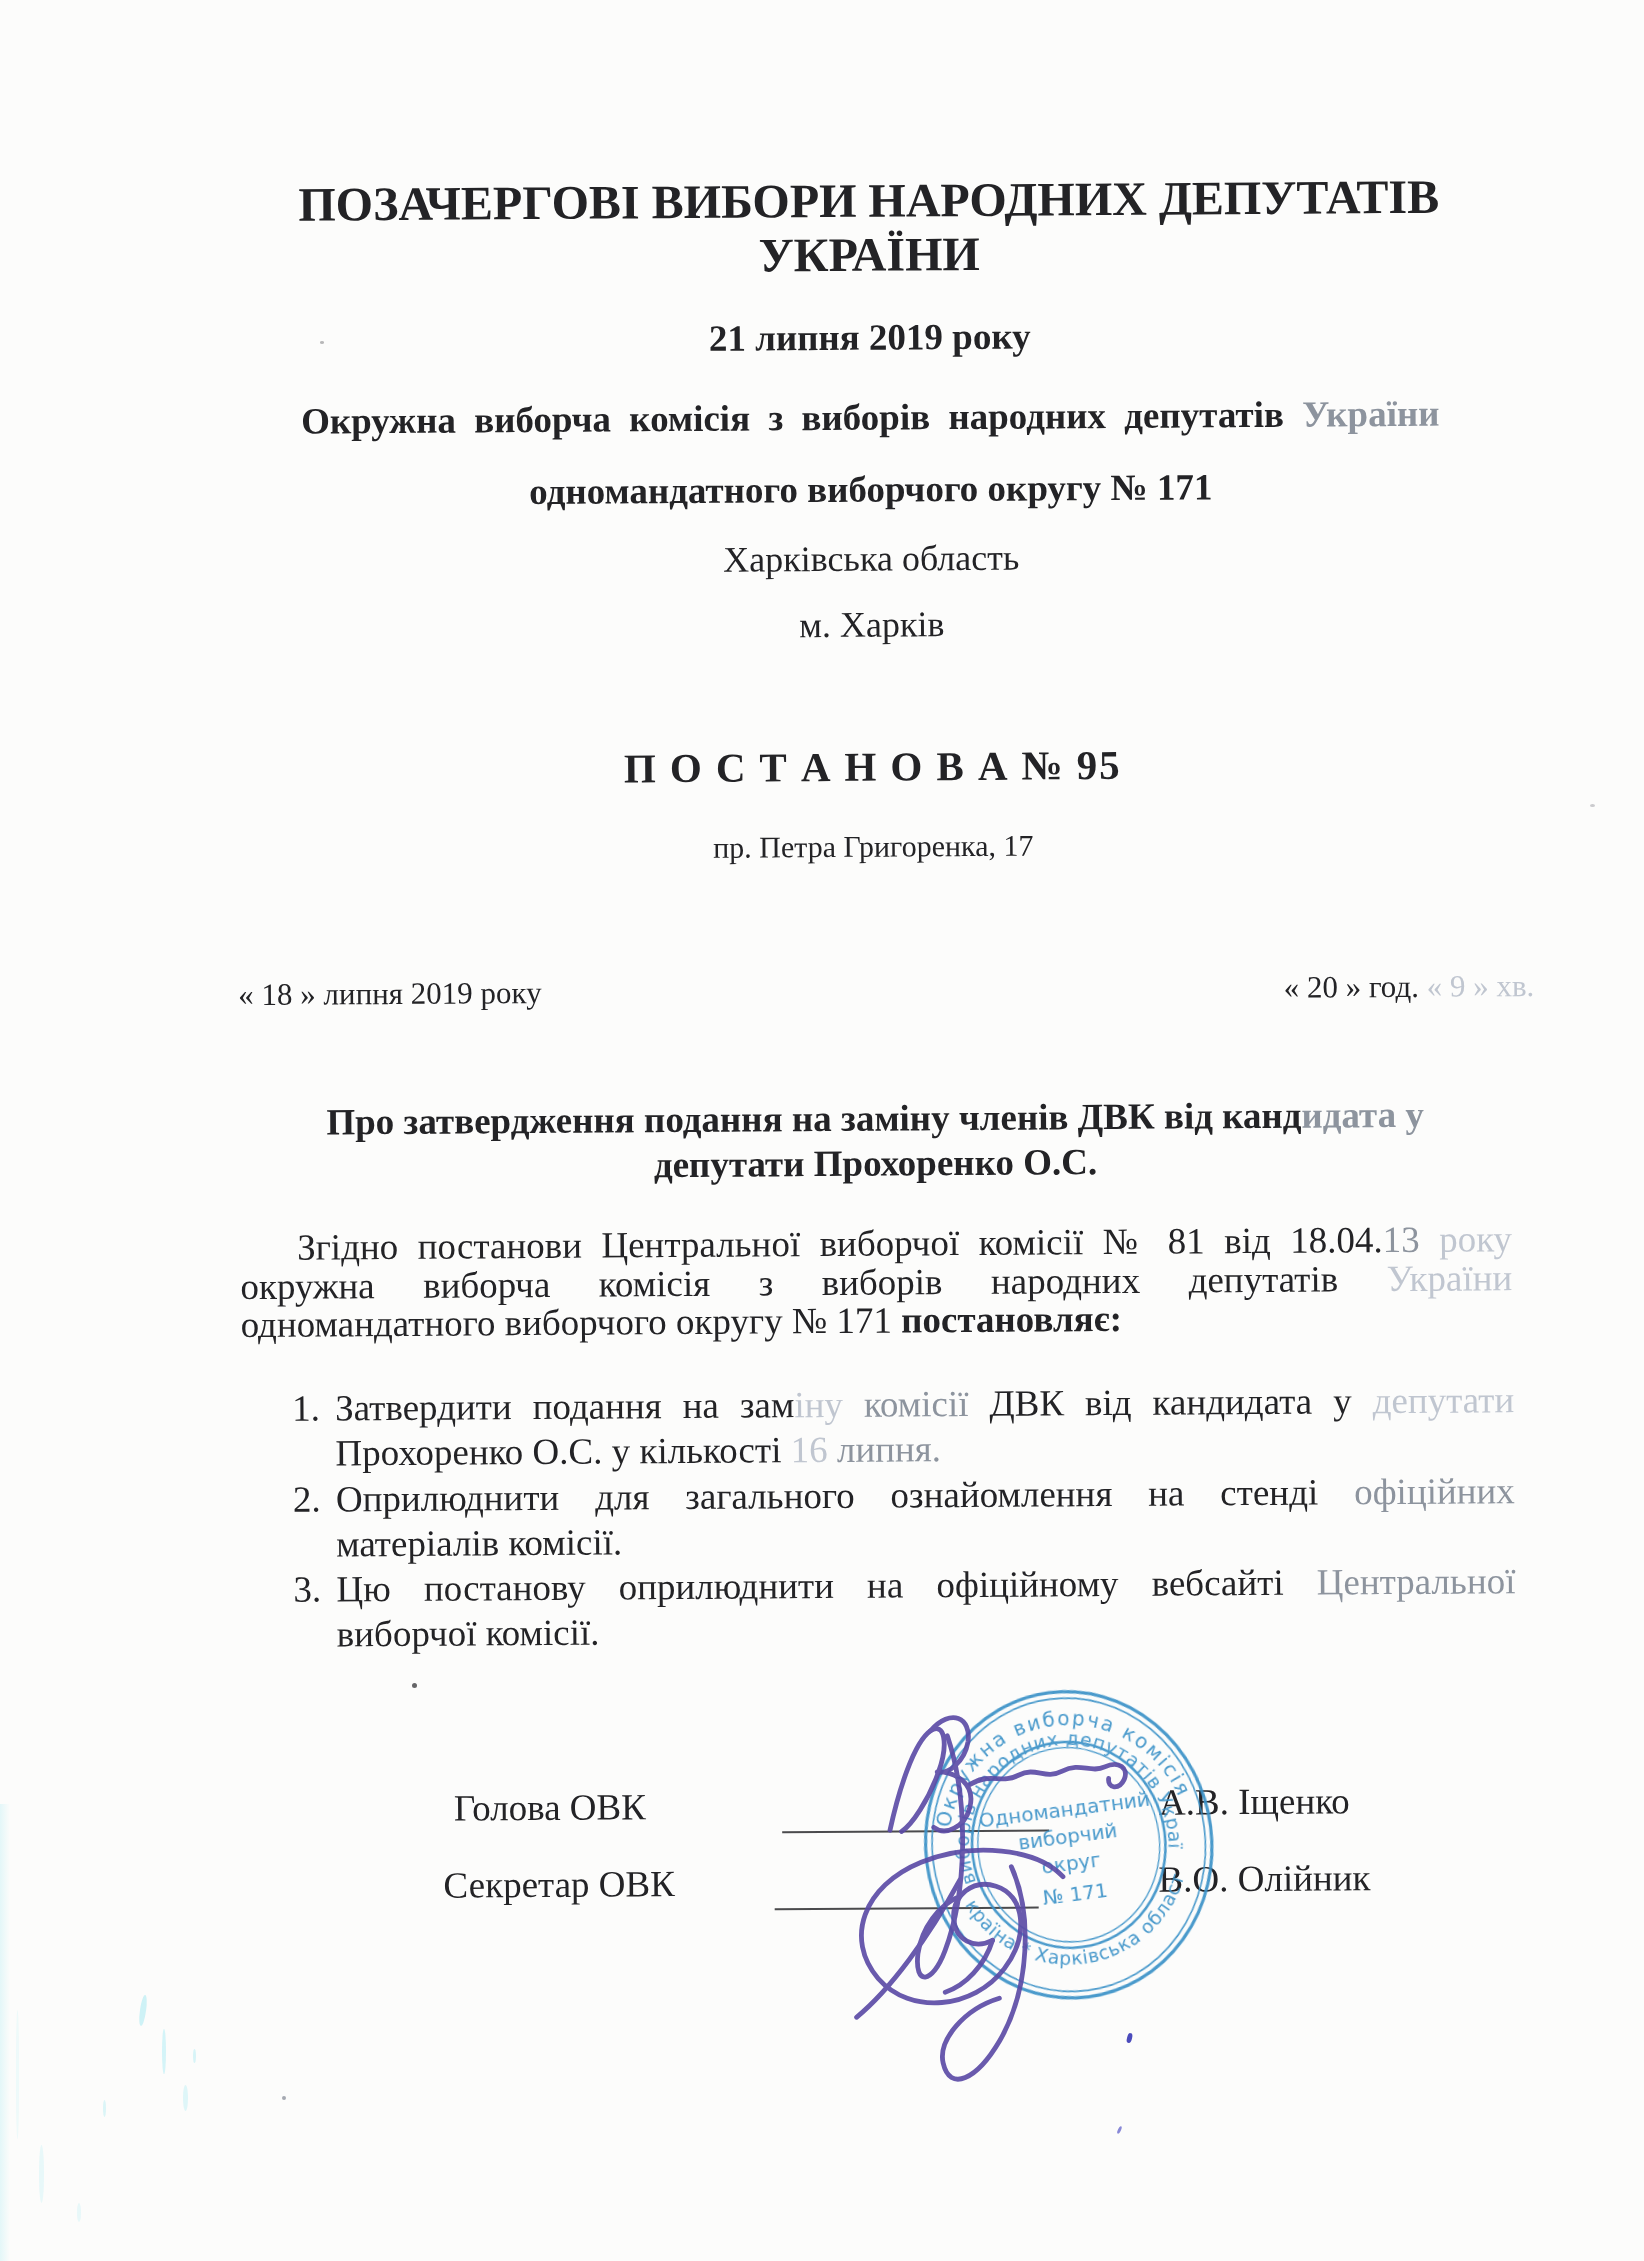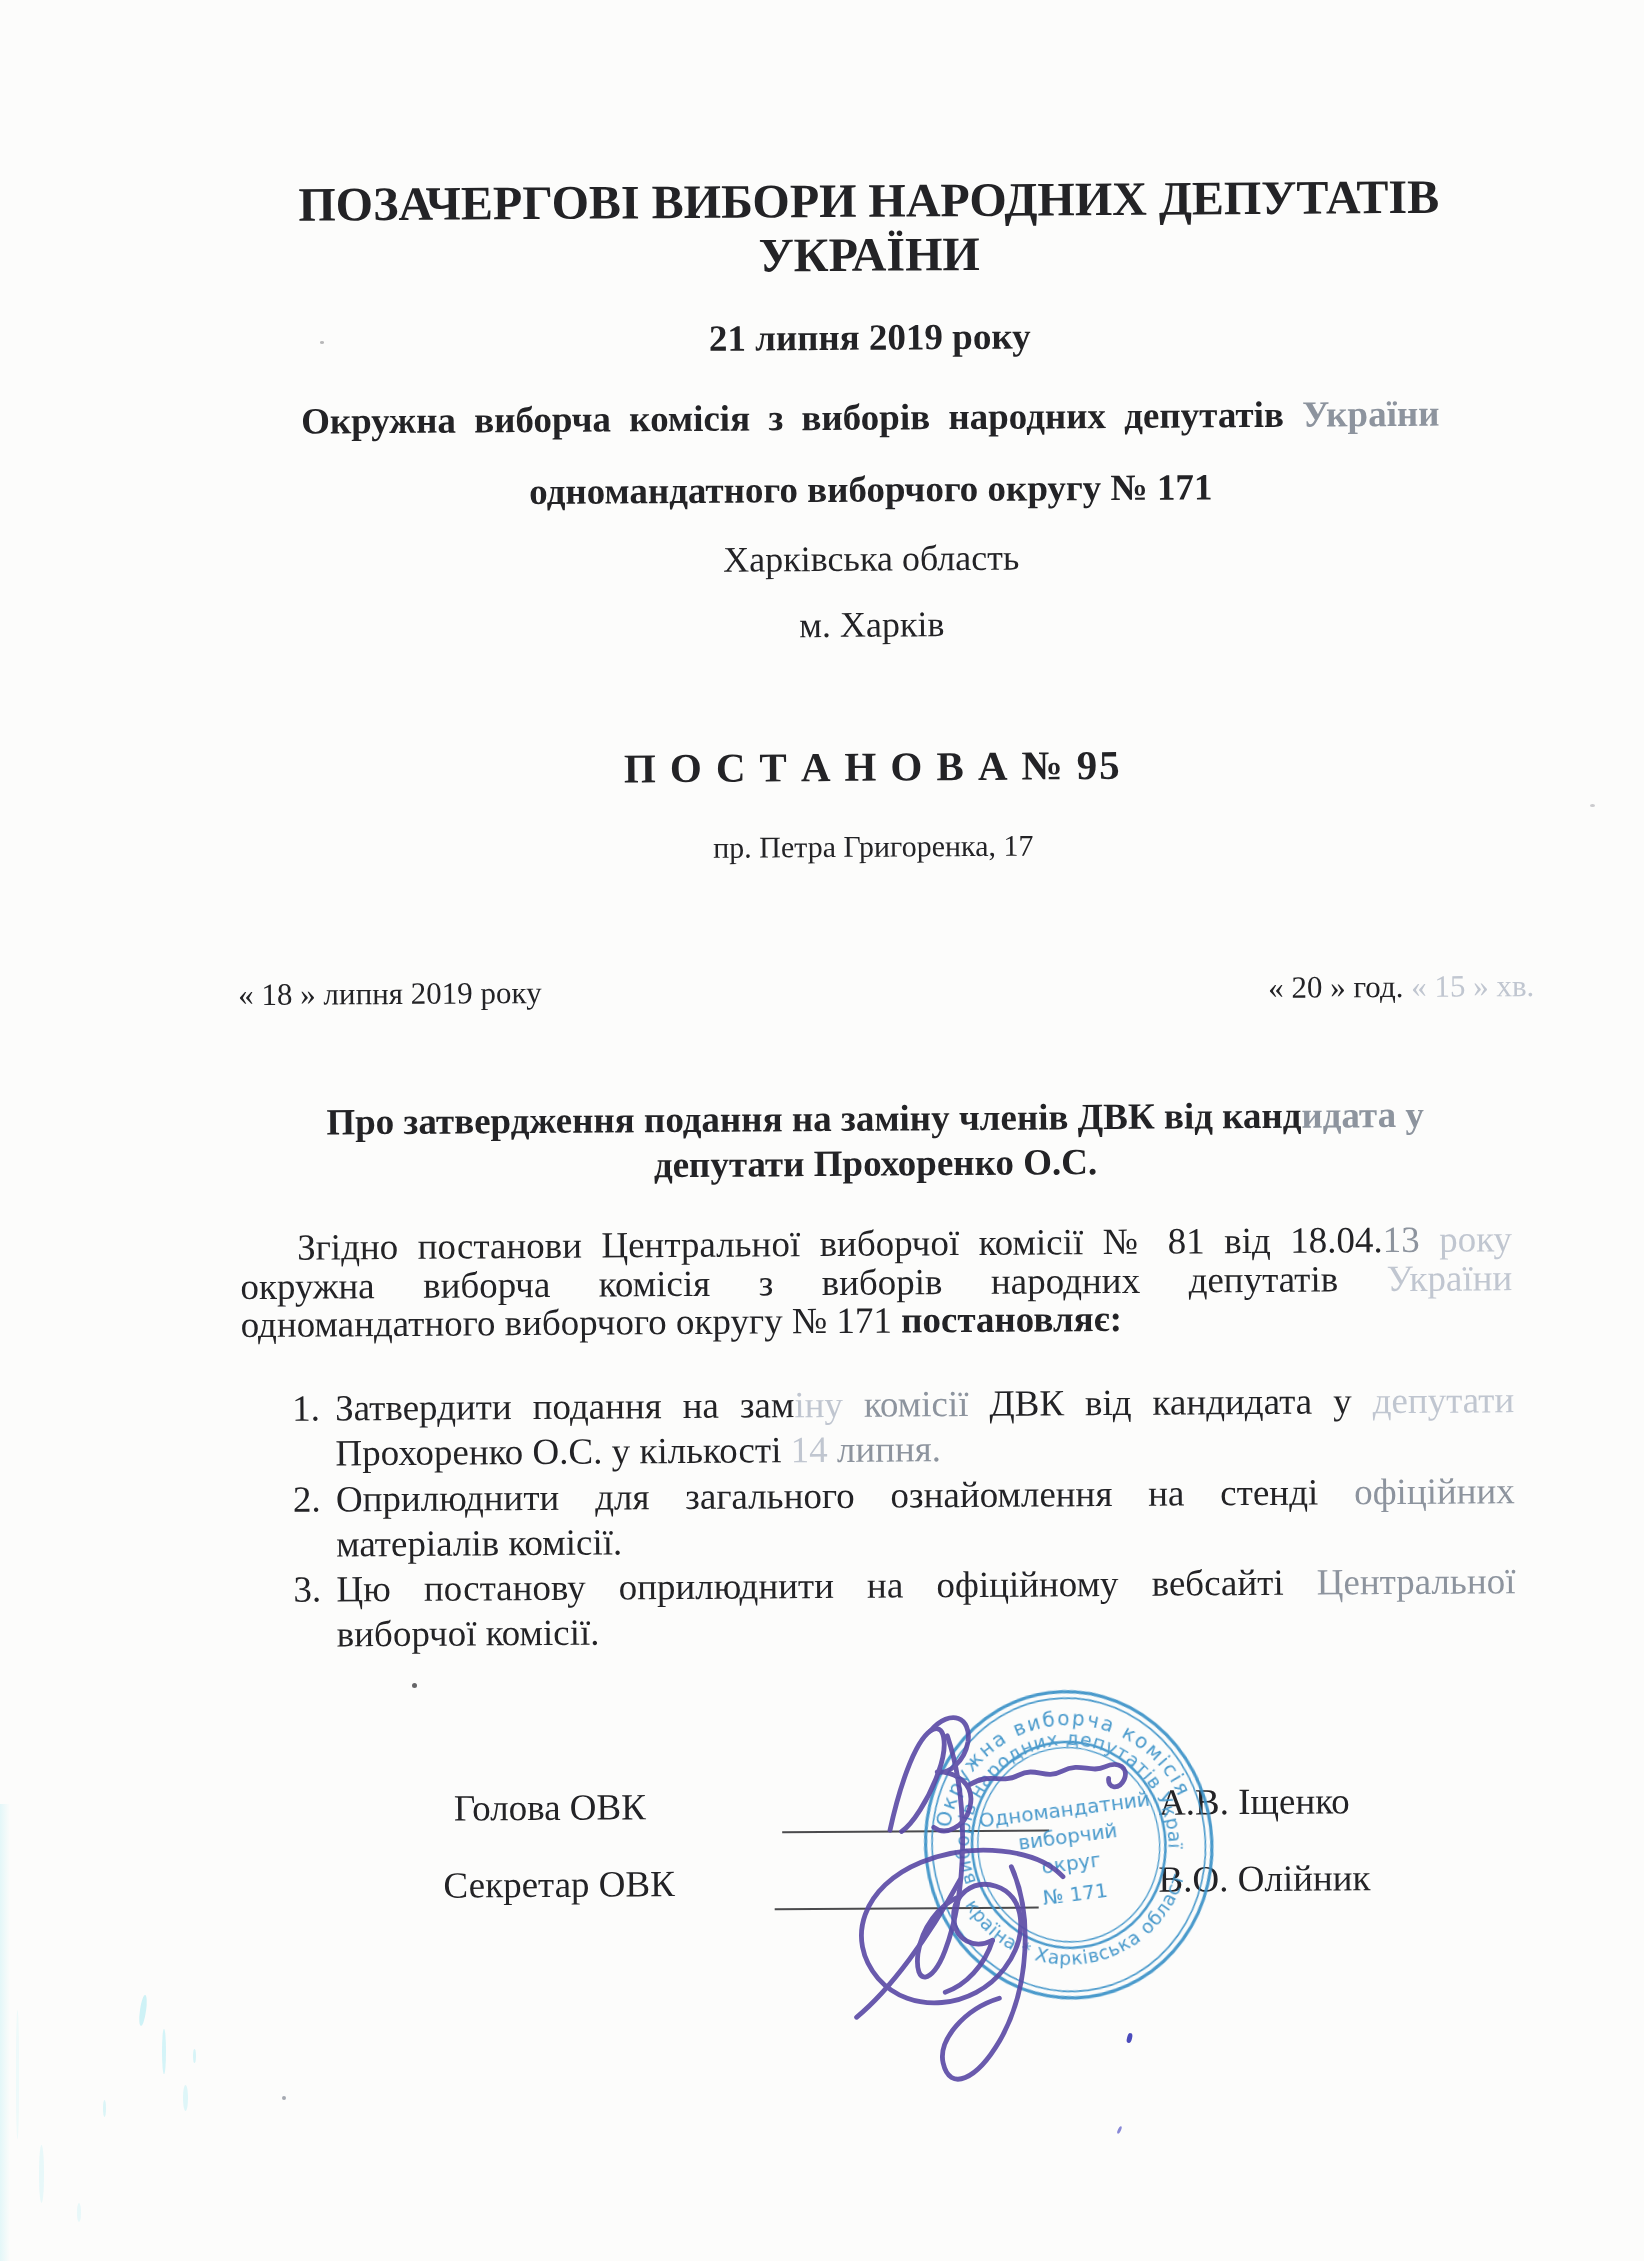--- a/index.html
+++ b/index.html
@@ -51,32 +51,32 @@
     <div class="col ctr b f58 wsp" style="top:398px"><span>Окружна виборча комісія з виборів народних депутатів</span><span class="mid"> України</span></div>
     <div class="col ctr b f58" style="top:470px">одномандатного виборчого округу № 171</div>
     <div class="col ctr f56" style="top:540px">Харківська область</div>
     <div class="col ctr f56" style="top:606px">м. Харків</div>
 
     <div class="col ctr b f64 lsp" style="top:745px">П О С Т А Н О В А  № 95</div>
     <div class="col ctr f46" style="top:831px">пр. Петра Григоренка, 17</div>
 
     <div class="col daterow f48" style="top:974px">
       <span>«  18 » липня 2019 року</span>
-      <span><span>« 20 » год.</span><span class="faint"> « 15 » хв.</span></span>
+      <span><span>« 20 » год.</span><span class="faint"> « 9 » хв.</span></span>
     </div>
 
     <div class="col ctr b f58" style="top:1099px"><span>Про затвердження подання на заміну членів ДВК від канд</span><span class="mid">идата у</span></div>
     <div class="col ctr b f58" style="top:1144px">депутати Прохоренко О.С.</div>
 
     <div class="col f58 just" style="top:1224px; padding-left:57px; box-sizing:border-box;"><span>Згідно постанови Центральної виборчої комісії № 81 від 18.04.</span><span class="mid">13</span><span class="faint"> року</span></div>
     <div class="col f58 just" style="top:1263px"><span>окружна виборча комісія з виборів народних депутатів</span><span class="faint"> України</span></div>
     <div class="col f58" style="top:1301px"><span>одномандатного виборчого округу № 171 </span><span class="b">постановляє:</span></div>
 
     <div class="lline just" style="top:1386px"><span class="num">1.</span><span>Затвердити подання на зам</span><span class="faint">іну</span><span class="mid"> комісії</span><span> ДВК від кандидата у</span><span class="faint"> депутати</span></div>
-    <div class="lline" style="top:1431px"><span>Прохоренко О.С. у кількості</span><span class="faint"> 14</span><span class="mid"> липня.</span></div>
+    <div class="lline" style="top:1431px"><span>Прохоренко О.С. у кількості</span><span class="faint"> 16</span><span class="mid"> липня.</span></div>
 
     <div class="lline just" style="top:1477px"><span class="num">2.</span><span>Оприлюднити для загального ознайомлення на стенді</span><span class="mid"> офіційних</span></div>
     <div class="lline" style="top:1522px">матеріалів комісії.</div>
 
     <div class="lline just" style="top:1567px"><span class="num">3.</span><span>Цю постанову оприлюднити на офіційному вебсайті</span><span class="mid"> Центральної</span></div>
     <div class="lline" style="top:1612px">виборчої комісії.</div>
 
     <div class="sig-label f58" style="left:448px;  top:1786px">Голова ОВК</div>
     <div class="hline" style="left:776px; top:1831px; width:267px"></div>
     <div class="sig-name f58" style="left:1153px; top:1785px">А.В. Іщенко</div>

